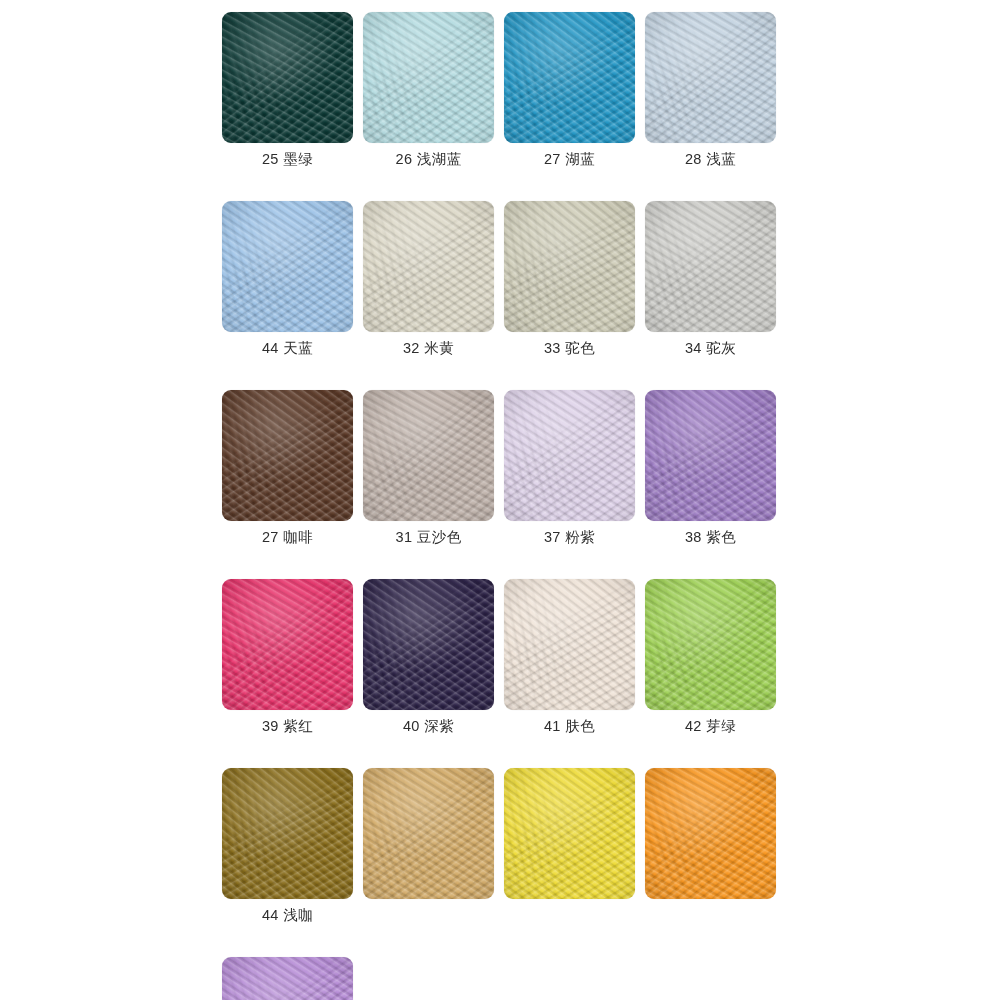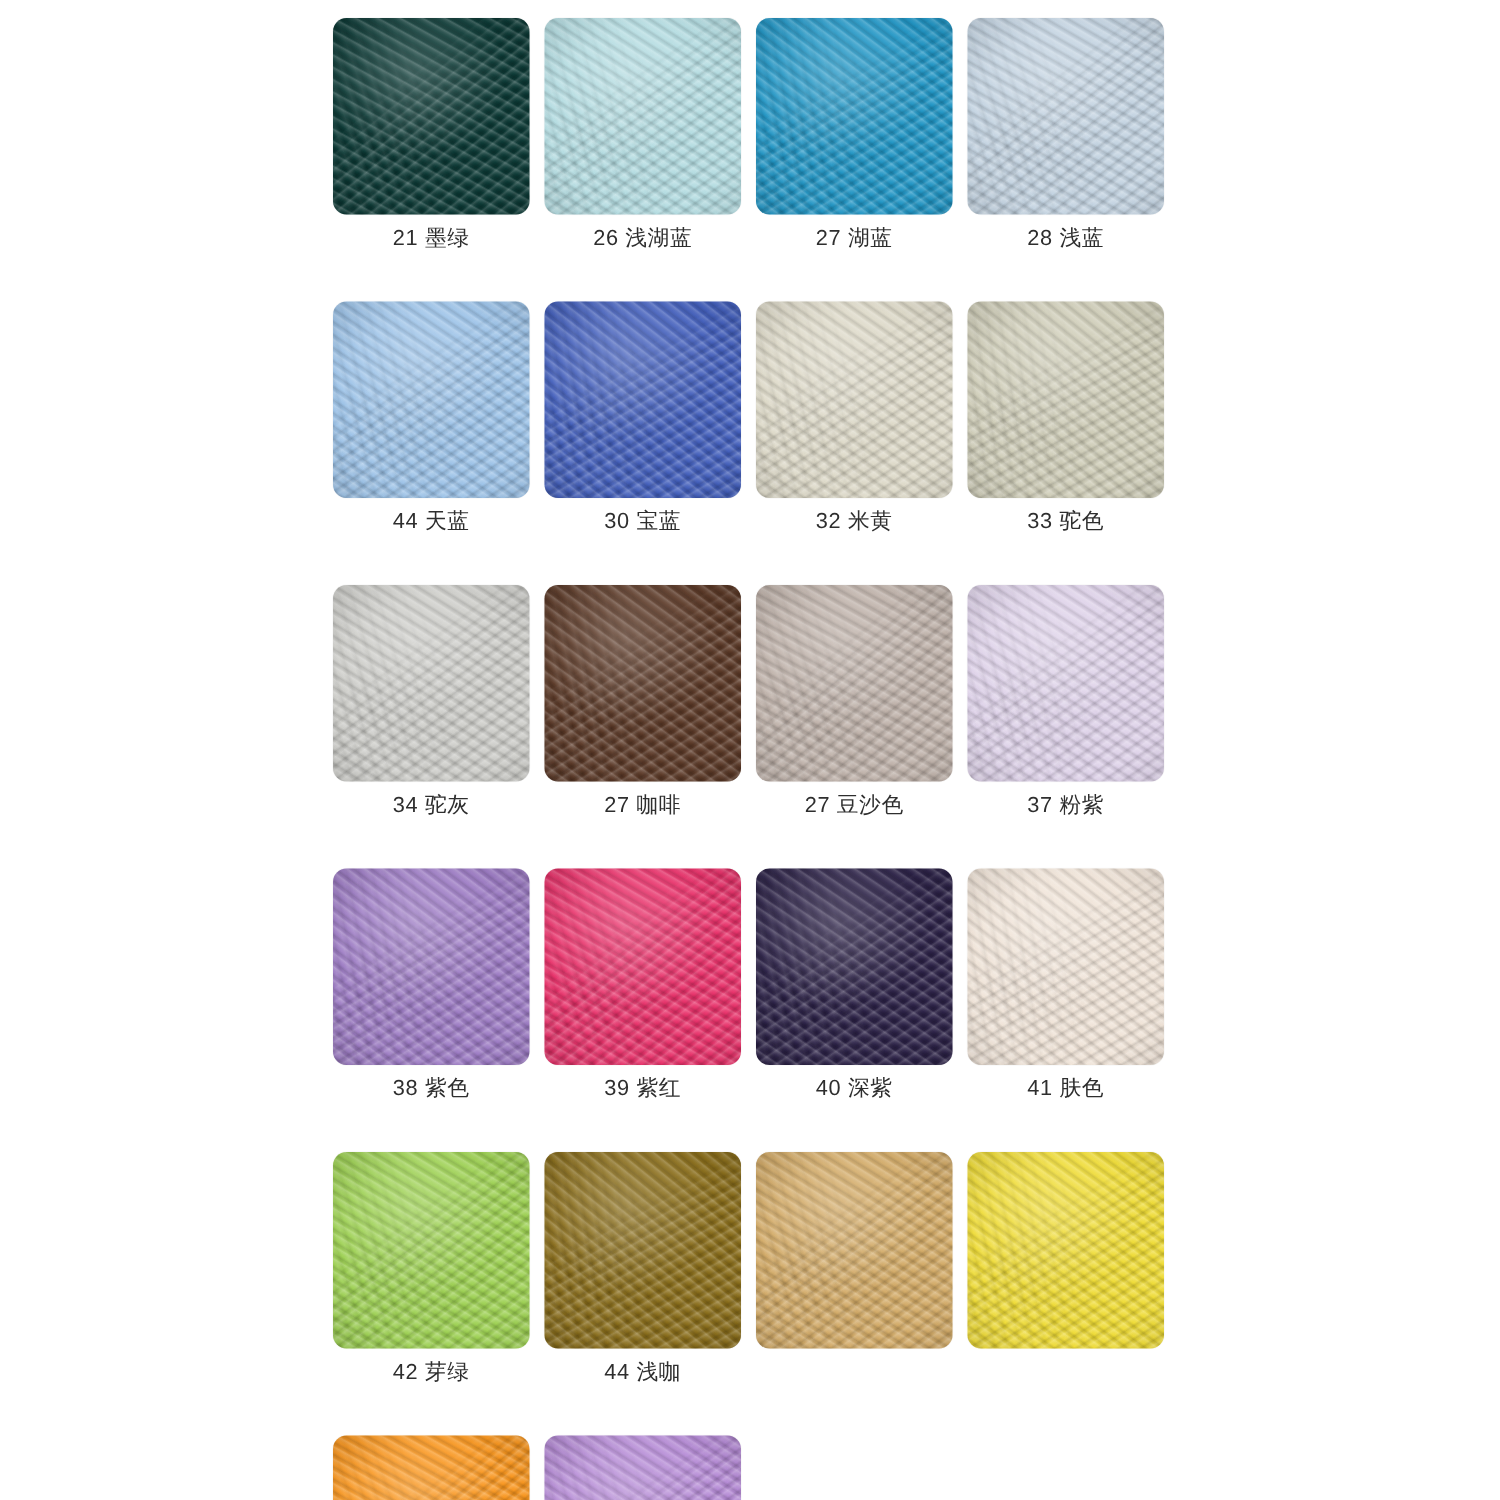--- a/index.html
+++ b/index.html
@@ -128,21 +128,21 @@
 
 <div id="chart-root">
   <div class="swatch-grid">
       <div class="swatch-cell">
         <div class="swatch-ball" style="background-color: rgb(13, 58, 54);">
           <div class="tex tex-a" style="transform: rotate(29deg);"></div>
           <div class="tex tex-b" style="transform: rotate(-39deg);"></div>
           <div class="tex tex-c" style="transform: rotate(71deg);"></div>
           <div class="shade"></div>
         </div>
-        <div class="swatch-label">21 墨绿</div>
+        <div class="swatch-label">25 墨绿</div>
       </div>
       <div class="swatch-cell">
         <div class="swatch-ball" style="background-color: rgb(180, 220, 225);">
           <div class="tex tex-a" style="transform: rotate(33deg);"></div>
           <div class="tex tex-b" style="transform: rotate(-35deg);"></div>
           <div class="tex tex-c" style="transform: rotate(75deg);"></div>
           <div class="shade"></div>
         </div>
         <div class="swatch-label">26 浅湖蓝</div>
       </div>
@@ -167,29 +167,20 @@
       <div class="swatch-cell">
         <div class="swatch-ball" style="background-color: rgb(157, 195, 232);">
           <div class="tex tex-a" style="transform: rotate(34deg);"></div>
           <div class="tex tex-b" style="transform: rotate(-34deg);"></div>
           <div class="tex tex-c" style="transform: rotate(76deg);"></div>
           <div class="shade"></div>
         </div>
         <div class="swatch-label">44 天蓝</div>
       </div>
       <div class="swatch-cell">
-        <div class="swatch-ball" style="background-color: rgb(68, 96, 188);">
-          <div class="tex tex-a" style="transform: rotate(38deg);"></div>
-          <div class="tex tex-b" style="transform: rotate(-30deg);"></div>
-          <div class="tex tex-c" style="transform: rotate(80deg);"></div>
-          <div class="shade"></div>
-        </div>
-        <div class="swatch-label">30 宝蓝</div>
-      </div>
-      <div class="swatch-cell">
         <div class="swatch-ball" style="background-color: rgb(221, 217, 200);">
           <div class="tex tex-a" style="transform: rotate(35deg);"></div>
           <div class="tex tex-b" style="transform: rotate(-33deg);"></div>
           <div class="tex tex-c" style="transform: rotate(77deg);"></div>
           <div class="shade"></div>
         </div>
         <div class="swatch-label">32 米黄</div>
       </div>
       <div class="swatch-cell">
         <div class="swatch-ball" style="background-color: rgb(207, 205, 184);">
@@ -218,21 +209,21 @@
         </div>
         <div class="swatch-label">27 咖啡</div>
       </div>
       <div class="swatch-cell">
         <div class="swatch-ball" style="background-color: rgb(191, 178, 170);">
           <div class="tex tex-a" style="transform: rotate(29deg);"></div>
           <div class="tex tex-b" style="transform: rotate(-39deg);"></div>
           <div class="tex tex-c" style="transform: rotate(71deg);"></div>
           <div class="shade"></div>
         </div>
-        <div class="swatch-label">27 豆沙色</div>
+        <div class="swatch-label">31 豆沙色</div>
       </div>
       <div class="swatch-cell">
         <div class="swatch-ball" style="background-color: rgb(222, 210, 233);">
           <div class="tex tex-a" style="transform: rotate(33deg);"></div>
           <div class="tex tex-b" style="transform: rotate(-35deg);"></div>
           <div class="tex tex-c" style="transform: rotate(75deg);"></div>
           <div class="shade"></div>
         </div>
         <div class="swatch-label">37 粉紫</div>
       </div>

